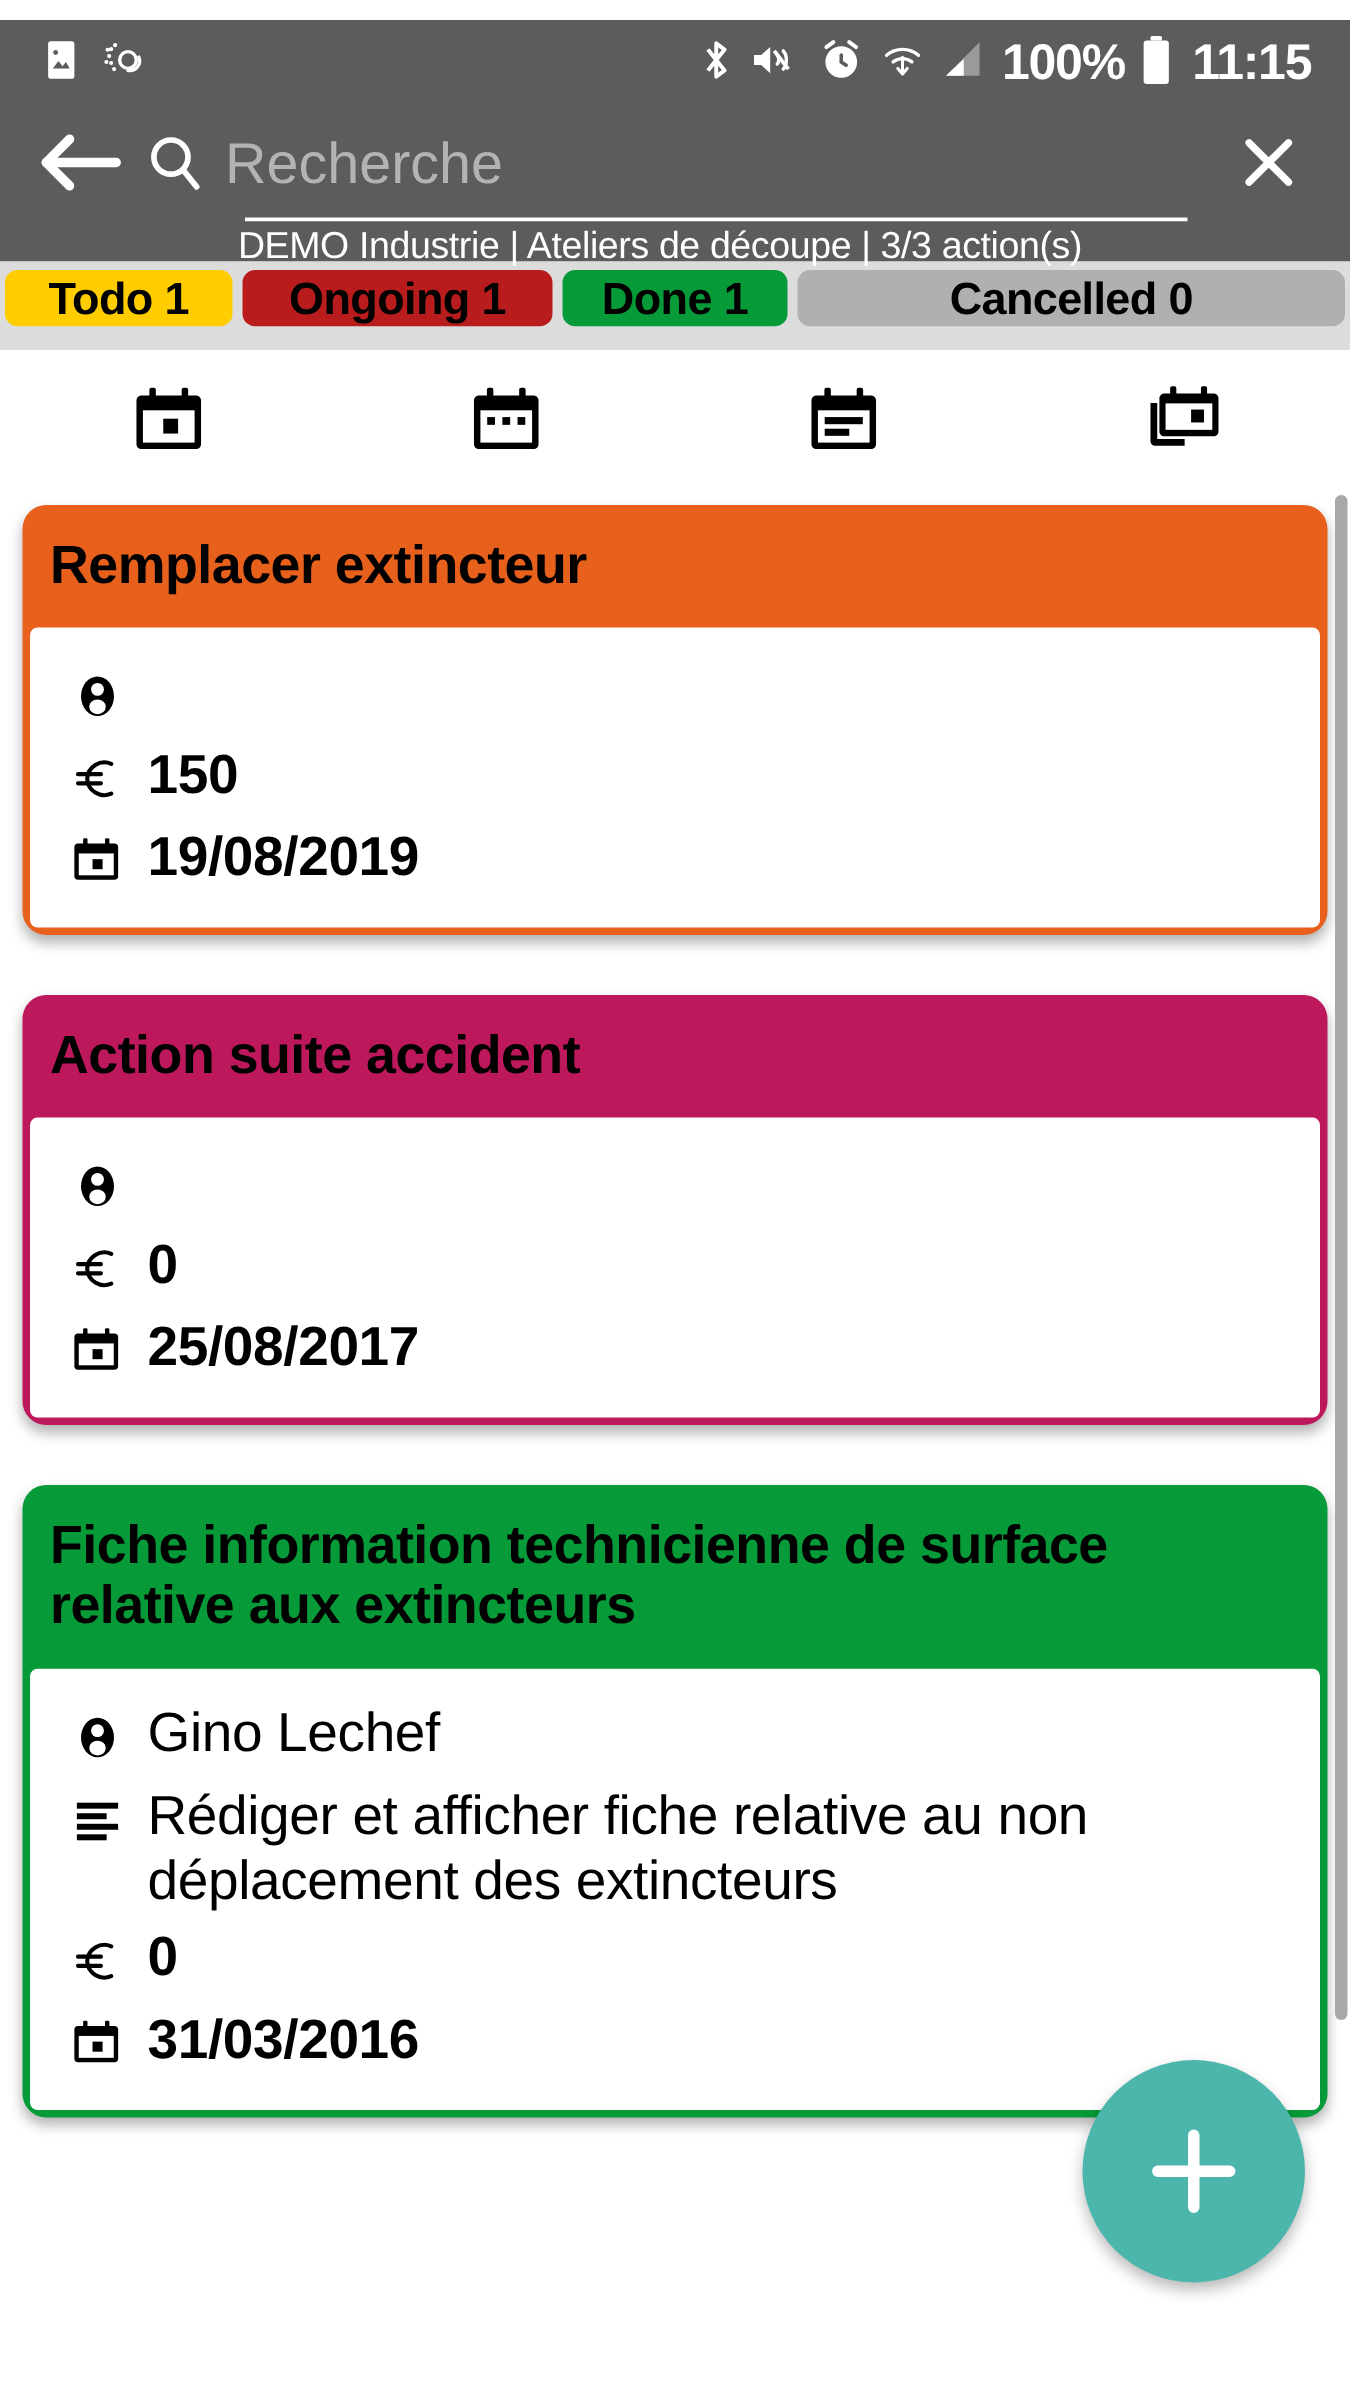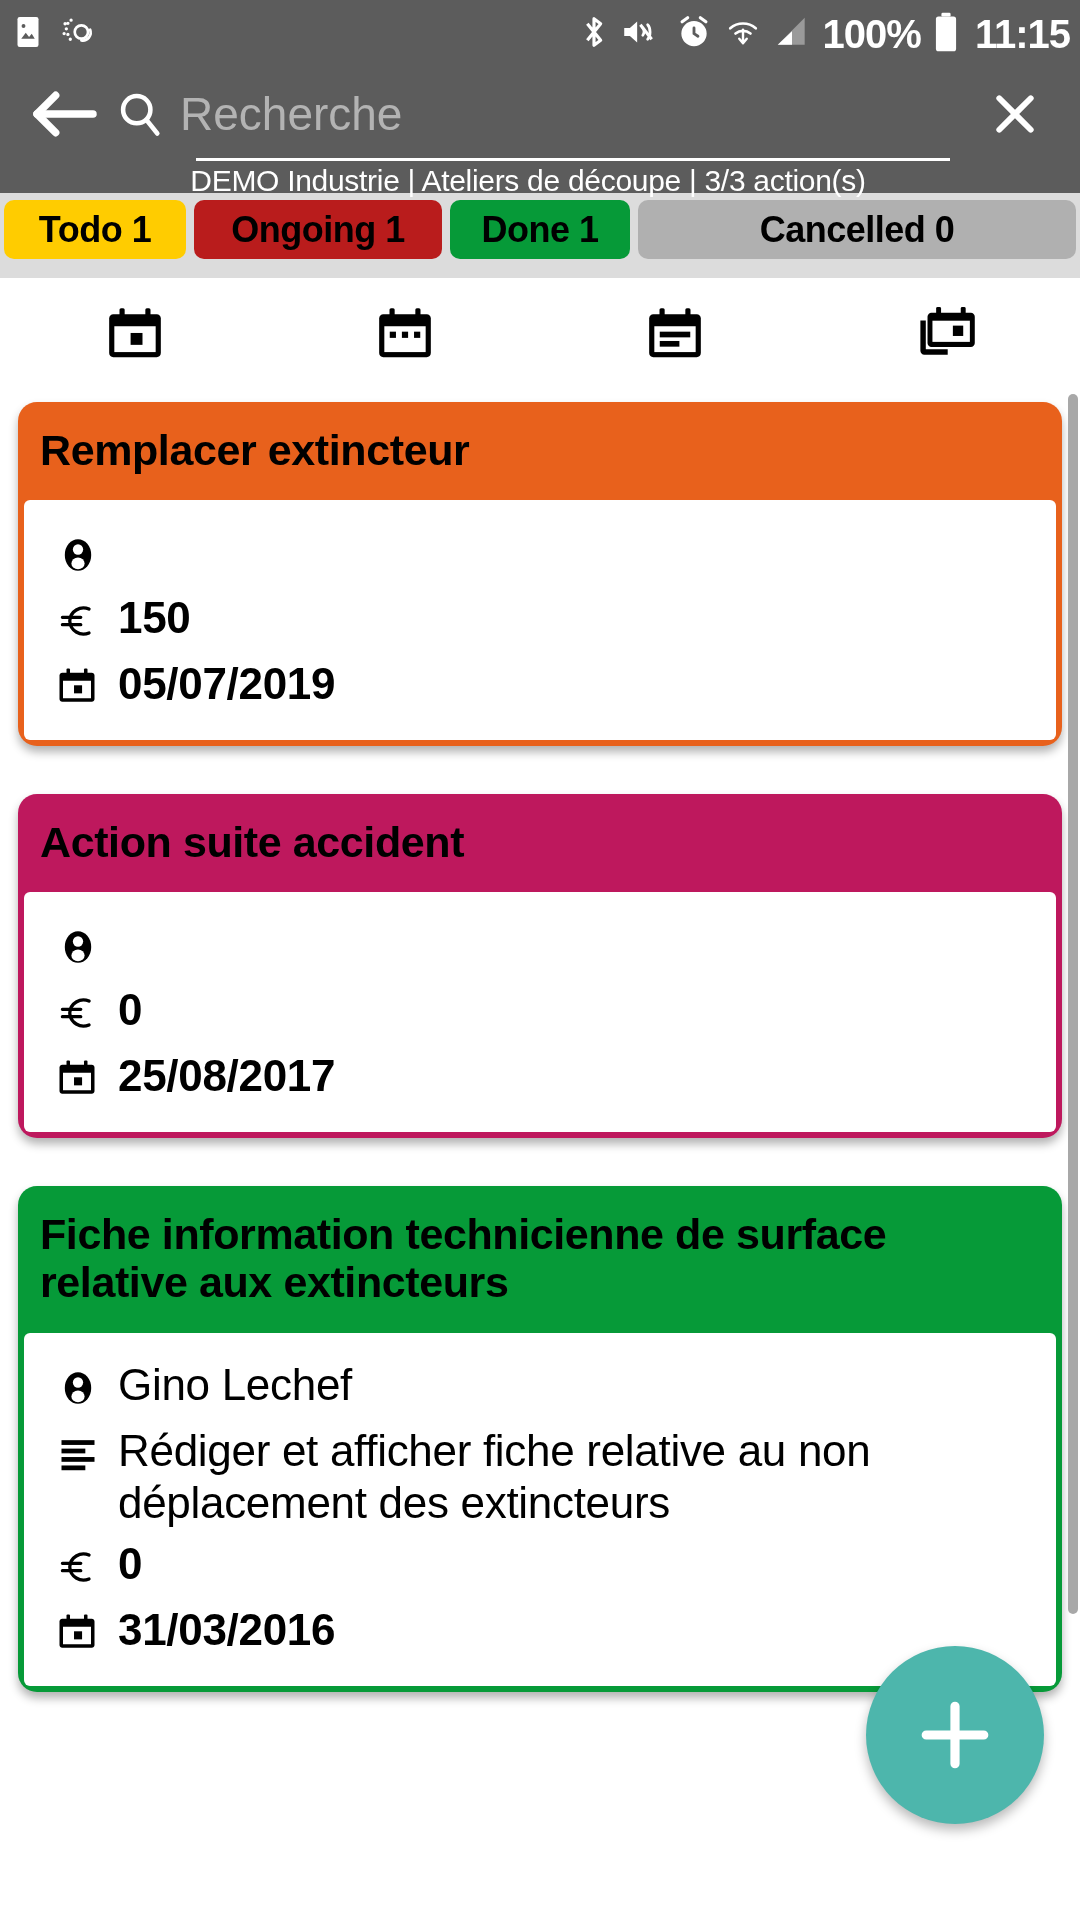--- a/index.html
+++ b/index.html
@@ -11,22 +11,23 @@
     font-family: "Liberation Sans", sans-serif;
     background: #ffffff;
   }
 
   
   .status-bar {
     height: 68px;
     background: #5c5c5c;
     display: flex;
     align-items: center;
-    padding: 0 10px;
+    padding: 0 31px;
     color: #ffffff;
+    margin-top: 16px;
   }
   .status-left { display: flex; align-items: center; gap: 14px; }
   .status-right {
     margin-left: auto;
     display: flex;
     align-items: center;
     gap: 12px;
   }
   .sb-icon { display: block; }
   .battery-pct {
@@ -97,21 +98,21 @@
     letter-spacing: -0.3px;
     padding-right: 24px;
   }
 
   
   .tabs {
     background: #dcdcdc;
     padding: 7px 4px 19px 4px;
     display: flex;
     gap: 8px;
-    height: 85px;
+    height: 71px;
     align-items: stretch;
   }
   .tab {
     border-radius: 10px;
     display: flex;
     align-items: center;
     justify-content: center;
     font-size: 36px;
     font-weight: 700;
     color: #000000;
@@ -406,21 +407,21 @@
       <div class="row">
         <span class="row-ico">
           <svg width="42" height="44" viewBox="0 0 24 24" fill="#000000">
             <rect x="6" y="2" width="2" height="3.2" rx="0.6"></rect>
             <rect x="16" y="2" width="2" height="3.2" rx="0.6"></rect>
             <path d="M3.6 4.4h16.8c.9 0 1.6.7 1.6 1.6v13.4c0 .9-.7 1.6-1.6 1.6H3.6c-.9 0-1.6-.7-1.6-1.6V6c0-.9.7-1.6 1.6-1.6z"></path>
             <rect x="4" y="9" width="16" height="10" fill="#ffffff"></rect>
             <rect x="10.3" y="11.6" width="4.6" height="4.6"></rect>
           </svg>
         </span>
-        <span class="row-text bold">05/07/2019</span>
+        <span class="row-text bold">19/08/2019</span>
       </div>
     </div>
   </div>
 
   <div class="card card-yellow">
     <div class="card-header">
       <div class="card-title">Action suite accident</div>
     </div>
     <div class="card-body">
       <div class="row">

